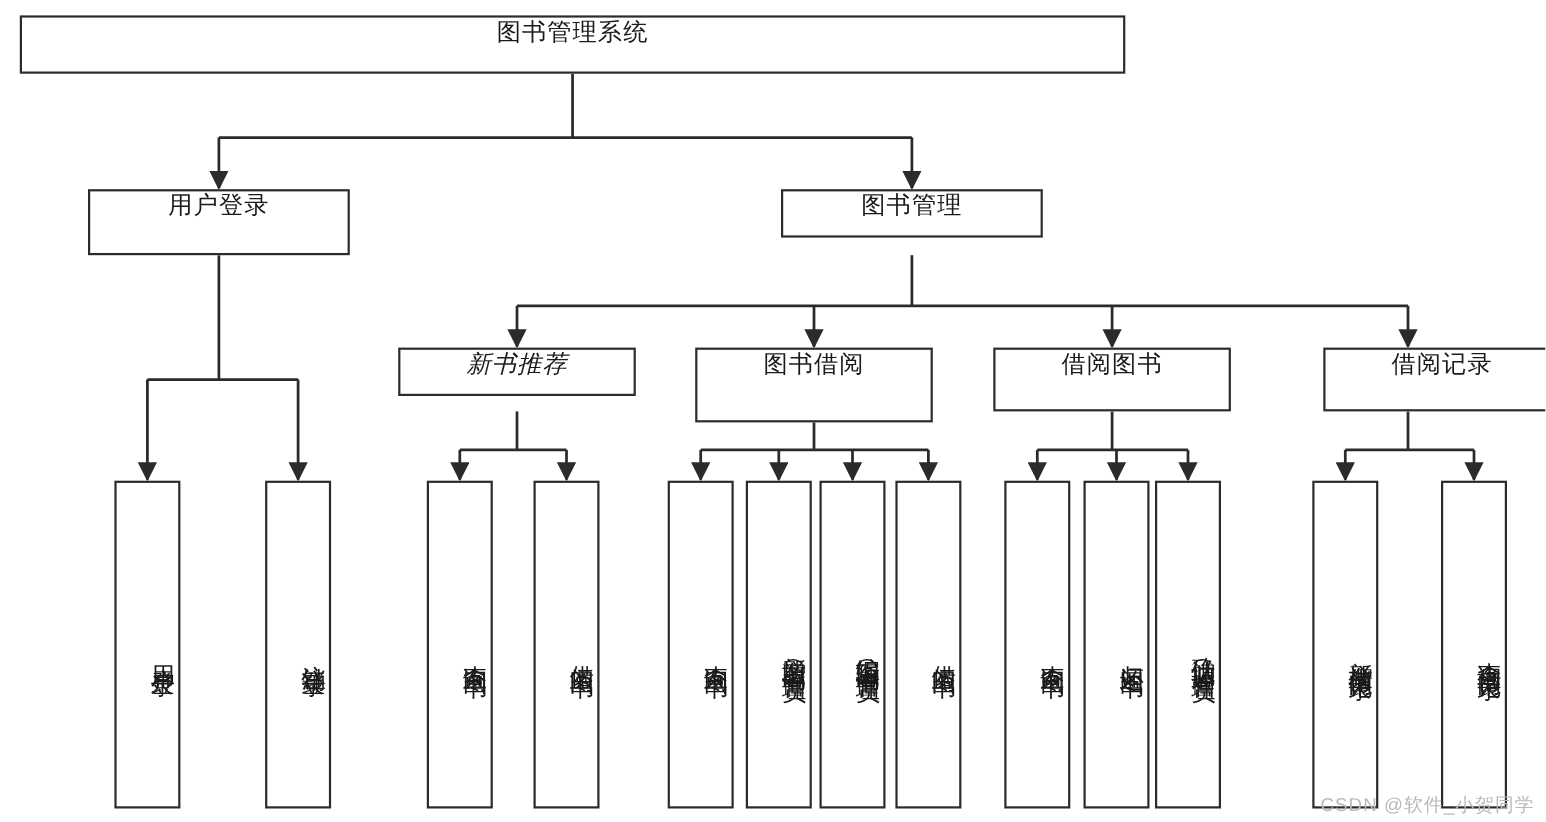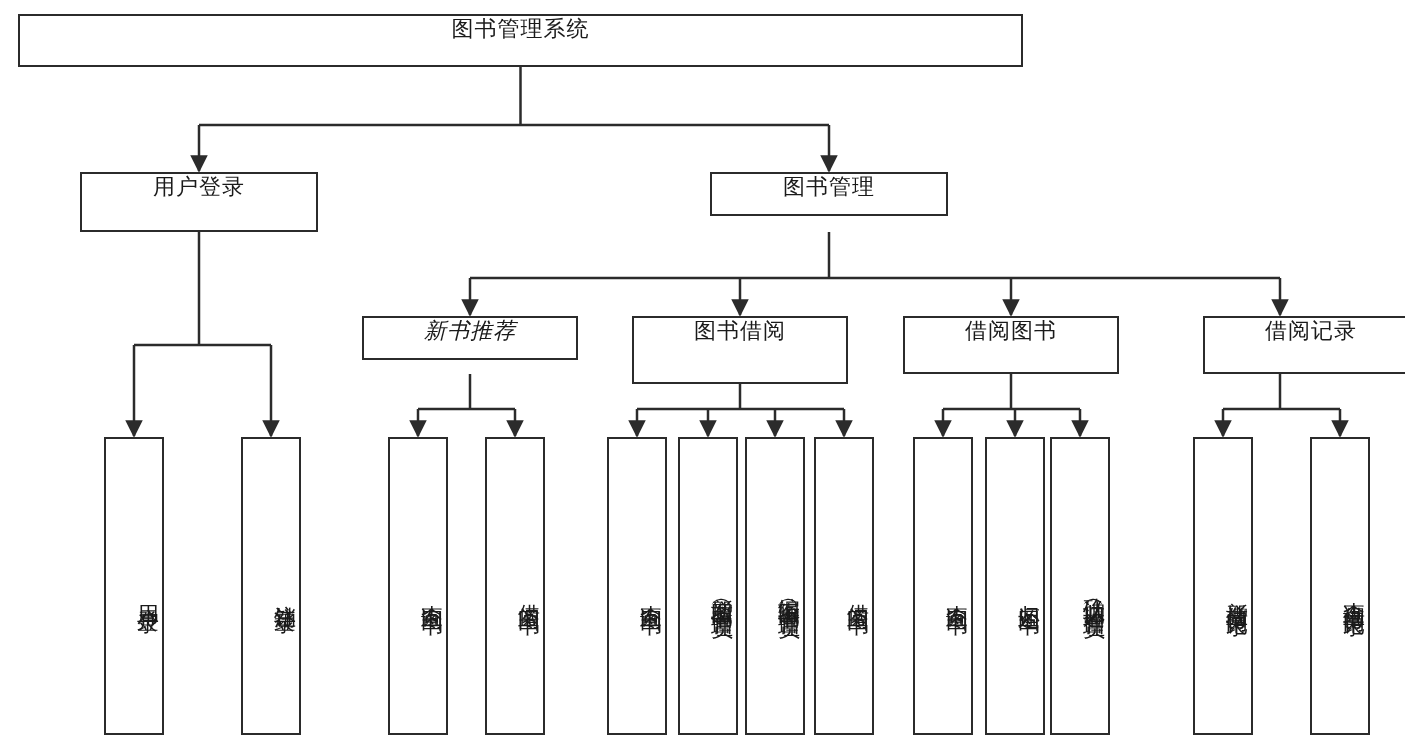--- a/index.html
+++ b/index.html
@@ -171,13 +171,14 @@
         <span class="vlabel">确认归还（管理员）</span>
       </div>
       <div class="node vert" style="left: 1193px; top: 437px; width: 60px; height: 298px;">
         <span class="vlabel">新增借阅记录</span>
       </div>
       <div class="node vert" style="left: 1310px; top: 437px; width: 60px; height: 298px;">
         <span class="vlabel">查询借阅记录</span>
       </div>
     </div>
 
+  <div id="watermark">CSDN @软件_小贺同学</div>
 </div>
 
 </body></html>

